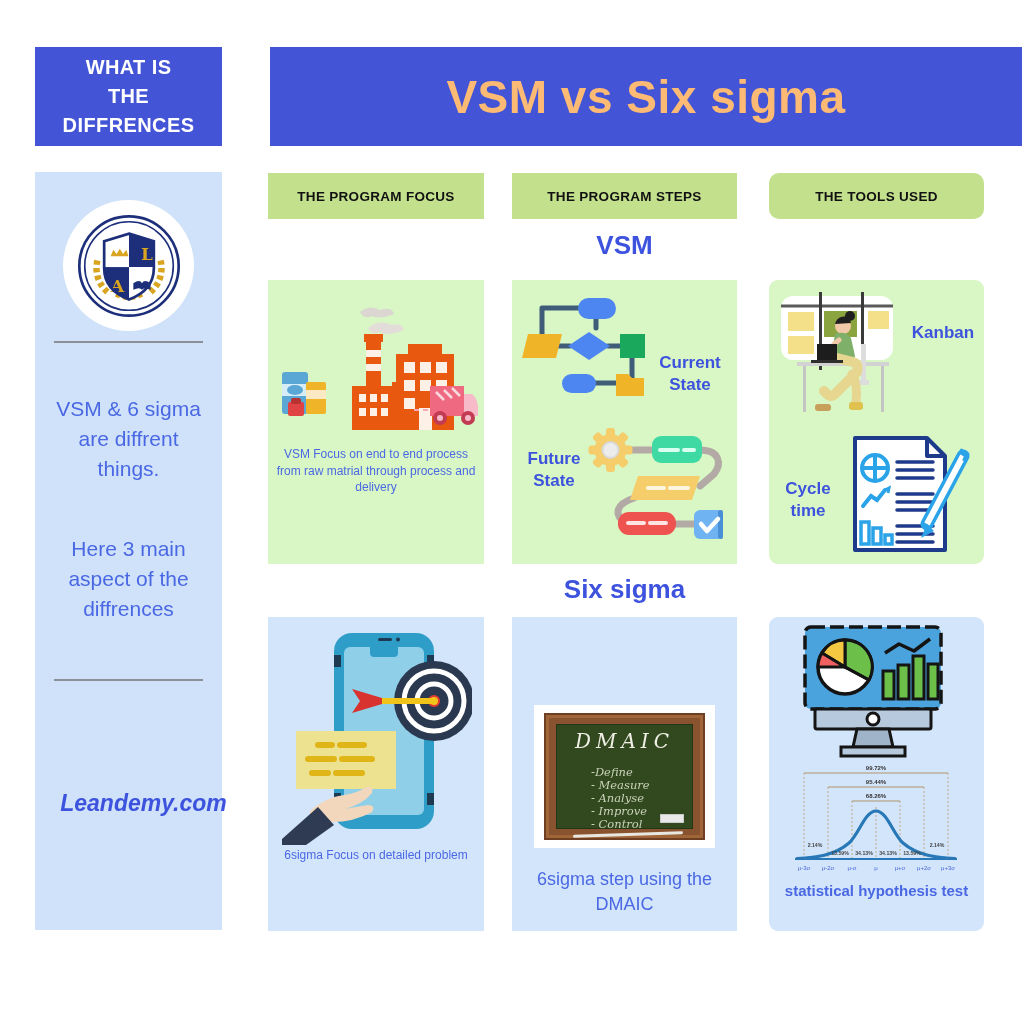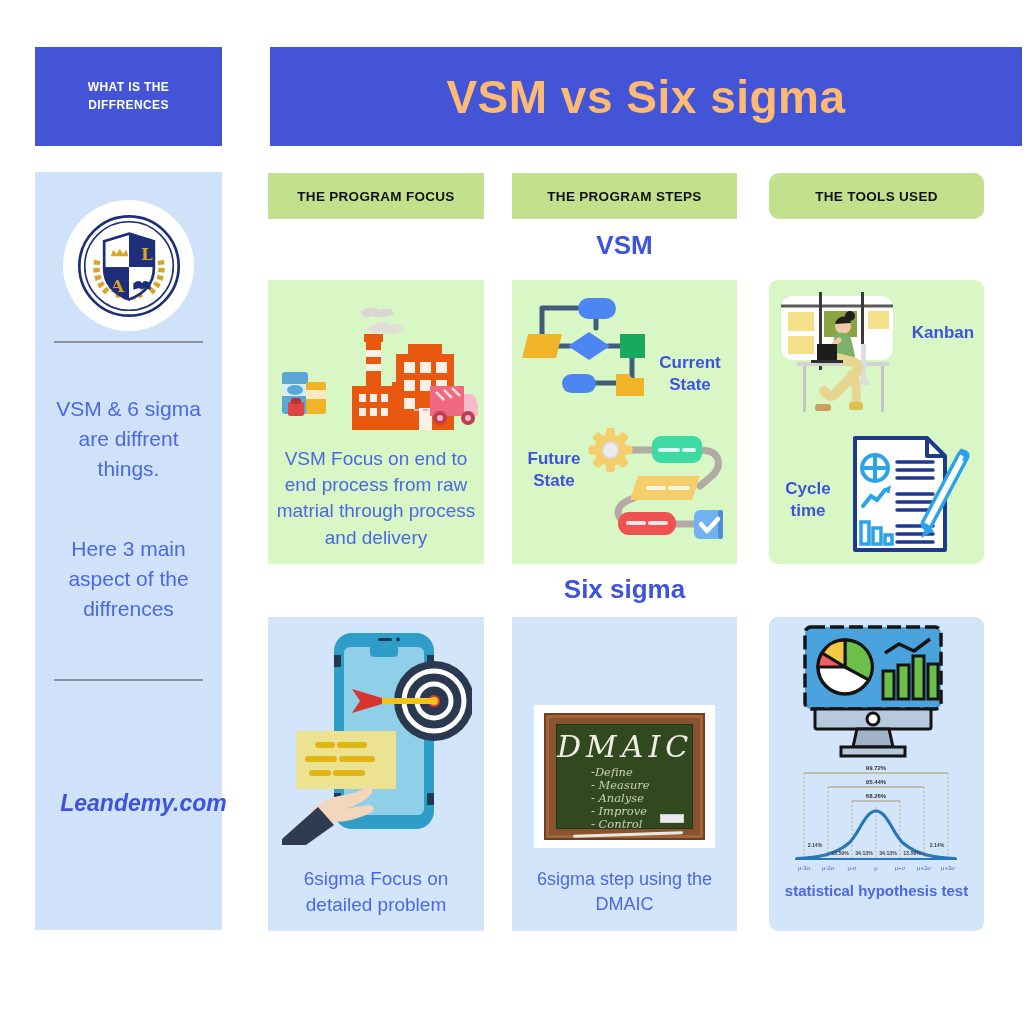--- a/index.html
+++ b/index.html
@@ -3,21 +3,21 @@
 <meta charset="utf-8">
 <style>
   html,body{margin:0;padding:0;background:#ffffff;}
   .canvas{position:relative;width:1024px;height:1024px;background:#ffffff;overflow:hidden;
           font-family:"Liberation Sans","DejaVu Sans",sans-serif;}
   .abs{position:absolute;}
 
   
   .badge{left:35px;top:47px;width:187px;height:99px;background:#4355d6;color:#ffffff;
          display:flex;align-items:center;justify-content:center;text-align:center;
-         font-weight:700;font-size:12px;letter-spacing:.4px;line-height:1.45;padding:0 34px;box-sizing:border-box;}
+         font-weight:700;font-size:20px;letter-spacing:.4px;line-height:1.45;padding:0 34px;box-sizing:border-box;}
   .banner{left:270px;top:47px;width:752px;height:99px;background:#4355d6;color:#fdba74;
           display:flex;align-items:center;justify-content:center;}
   .banner h1{margin:0;font-size:46px;font-weight:600;letter-spacing:.5px;}
 
   
   .sidebar{left:35px;top:172px;width:187px;height:758px;background:#cfe2f9;}
   .logo-circle{position:absolute;left:28px;top:28px;width:131px;height:131px;border-radius:50%;
                background:#ffffff;display:flex;align-items:center;justify-content:center;}
   .divider{position:absolute;left:19px;width:149px;height:0;border-top:2px solid #8a8f98;}
   .d1{top:169px;} .d2{top:507px;}
@@ -36,37 +36,37 @@
   .row-label{left:512px;width:225px;text-align:center;color:#3d53de;font-weight:700;font-size:26px;}
   .rl-vsm{top:230px;} .rl-six{top:574px;}
 
   
   .card{overflow:hidden;}
   .green{background:#d9f7c4;top:280px;height:284px;}
   .blue{background:#d3e5fb;top:617px;height:314px;}
   .c1,.c4{left:268px;width:216px;} .c2,.c5{left:512px;width:225px;} .c3,.c6{left:769px;width:215px;border-radius:9px;}
 
   .caption{position:absolute;left:8px;right:8px;margin:0;text-align:center;color:#4a68e4;
-           font-size:19px;line-height:1.38;font-weight:500;}
-  .cap1{top:166px;} .cap4{top:249px;text-align:center;} .cap5{top:250px;font-size:18px;} .cap6{top:264px;font-size:15px;font-weight:700;}
+           font-size:12px;line-height:1.38;font-weight:500;}
+  .cap1{top:166px;} .cap4{top:230px;text-align:center;} .cap5{top:250px;font-size:18px;} .cap6{top:264px;font-size:15px;font-weight:700;}
 
   .mini-label{position:absolute;color:#3d53de;font-weight:700;font-size:17px;text-align:center;line-height:1.3;}
   .lbl-current{left:138px;top:46px;width:80px;margin-top:26px;}
   .lbl-future{left:6px;top:168px;width:72px;}
   .lbl-kanban{left:138px;top:42px;width:72px;}
   .lbl-cycle{left:8px;top:198px;width:62px;}
 
   
   .chalk-pad{position:absolute;left:22px;top:88px;width:181px;height:143px;background:#ffffff;}
   .chalk-frame{position:absolute;left:10px;top:8px;right:10px;bottom:8px;background:#8a5330;
                border:2px solid #6e3f22;box-shadow:inset 0 0 0 3px #a06539;}
   .chalk-board{position:absolute;left:10px;top:9px;right:10px;bottom:9px;background:#32491f;
                border:1px solid #243618;}
   .chalk-title{position:absolute;left:0;right:0;top:4px;text-align:center;color:#efefe6;
-               font-family:"DejaVu Serif",serif;font-style:italic;font-size:30px;letter-spacing:5px;}
+               font-family:"DejaVu Serif",serif;font-style:italic;font-size:20px;letter-spacing:5px;}
   .chalk-item{position:absolute;left:34px;color:#c9d2ba;font-family:"DejaVu Serif",serif;
               font-style:italic;font-size:11.5px;line-height:1;}
   .ci0{top:42px;} .ci1{top:55px;} .ci2{top:68px;} .ci3{top:81px;} .ci4{top:94px;}
   .chalk-underline{position:absolute;left:16px;top:108px;width:110px;height:3px;background:#e8e8e0;
                    transform:rotate(-2deg);border-radius:2px;}
   .chalk-piece{position:absolute;right:8px;bottom:5px;width:22px;height:7px;background:#e9e9e9;border:1px solid #cccccc;}
 </style>
 </head>
 <body>
 

